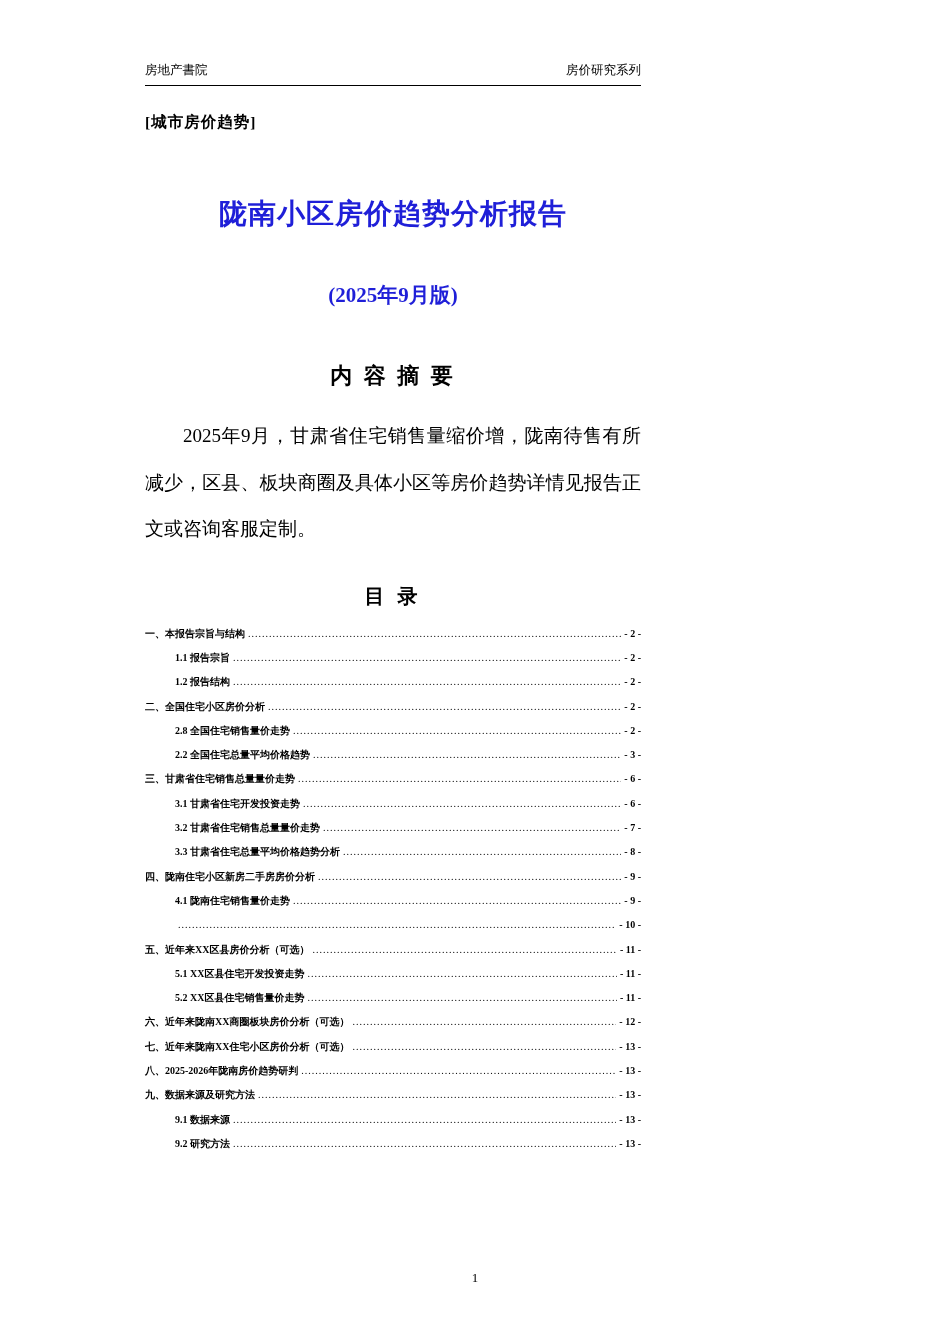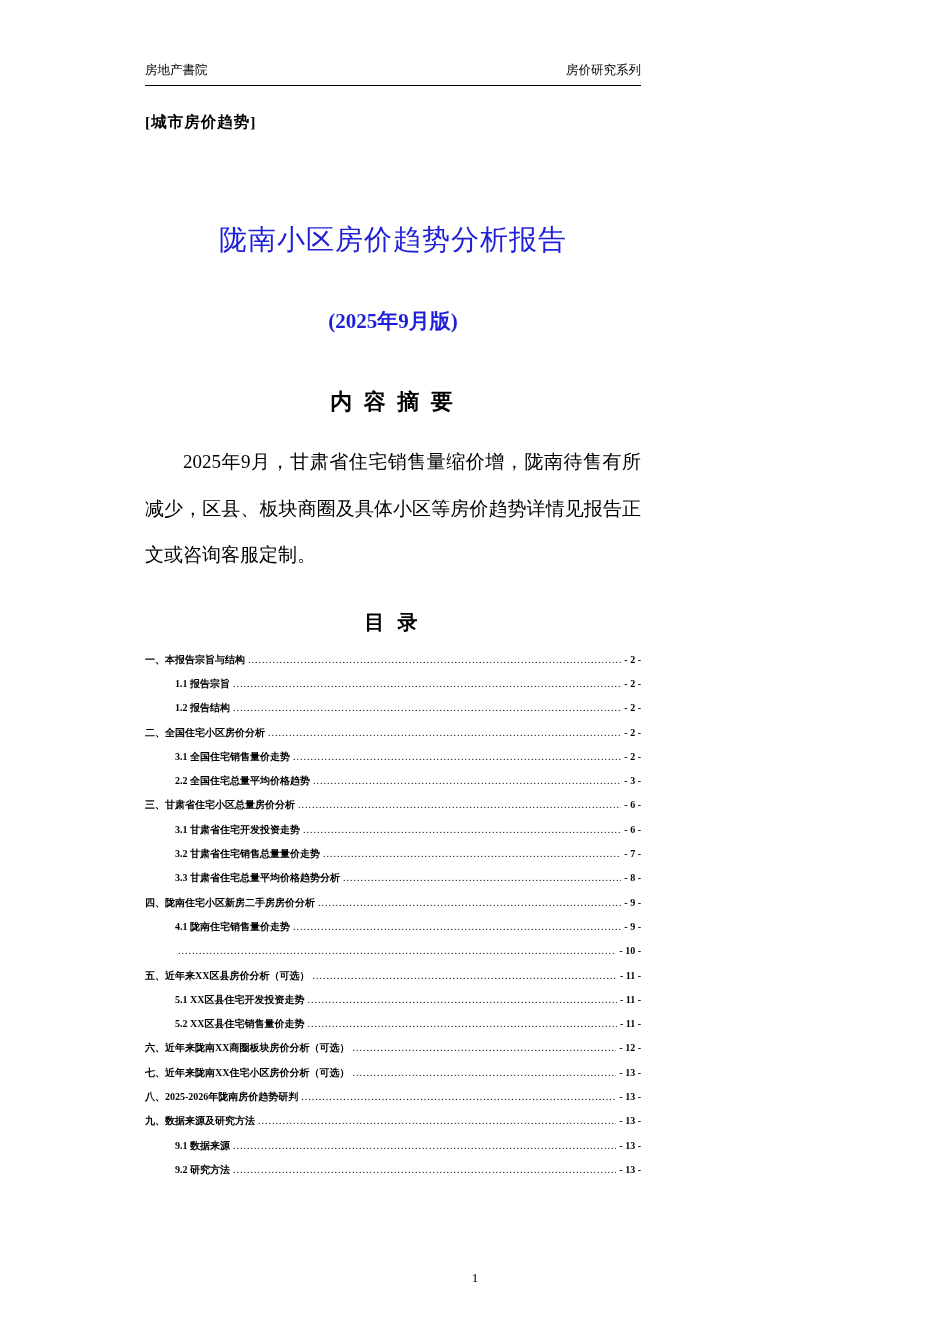--- a/index.html
+++ b/index.html
@@ -26,24 +26,24 @@
     border-bottom: 1.5px solid #000000;
     font-family: "Liberation Sans", "DejaVu Sans", sans-serif;
   }
   .tagline {
     margin-top: 26px;
     font-size: 15.5px;
     font-weight: bold;
     letter-spacing: 1px;
   }
   .title {
-    margin-top: 88px;
+    margin-top: 62px;
     text-align: center;
     font-size: 28px;
-    font-weight: normal;
+    font-weight: bold;
     letter-spacing: 1px;
   }
   .subtitle {
     margin-top: 48px;
     text-align: center;
     font-size: 21px;
     font-weight: bold;
   }
   .summary-heading {
     margin-top: 52px;
@@ -134,31 +134,31 @@
         <span class="toc-label">1.2 报告结构</span>
         <span class="toc-dots">................................................................................................................................................................................................................................................</span>
         <span class="toc-page">- 2 -</span>
       </div>
       <div class="toc-row level-1">
         <span class="toc-label">二、全国住宅小区房价分析</span>
         <span class="toc-dots">................................................................................................................................................................................................................................................</span>
         <span class="toc-page">- 2 -</span>
       </div>
       <div class="toc-row level-2">
-        <span class="toc-label">3.1 全国住宅销售量价走势</span>
+        <span class="toc-label">2.8 全国住宅销售量价走势</span>
         <span class="toc-dots">................................................................................................................................................................................................................................................</span>
         <span class="toc-page">- 2 -</span>
       </div>
       <div class="toc-row level-2">
         <span class="toc-label">2.2 全国住宅总量平均价格趋势</span>
         <span class="toc-dots">................................................................................................................................................................................................................................................</span>
         <span class="toc-page">- 3 -</span>
       </div>
       <div class="toc-row level-1">
-        <span class="toc-label">三、甘肃省住宅小区总量房价分析</span>
+        <span class="toc-label">三、甘肃省住宅销售总量量价走势</span>
         <span class="toc-dots">................................................................................................................................................................................................................................................</span>
         <span class="toc-page">- 6 -</span>
       </div>
       <div class="toc-row level-2">
         <span class="toc-label">3.1 甘肃省住宅开发投资走势</span>
         <span class="toc-dots">................................................................................................................................................................................................................................................</span>
         <span class="toc-page">- 6 -</span>
       </div>
       <div class="toc-row level-2">
         <span class="toc-label">3.2 甘肃省住宅销售总量量价走势</span>

